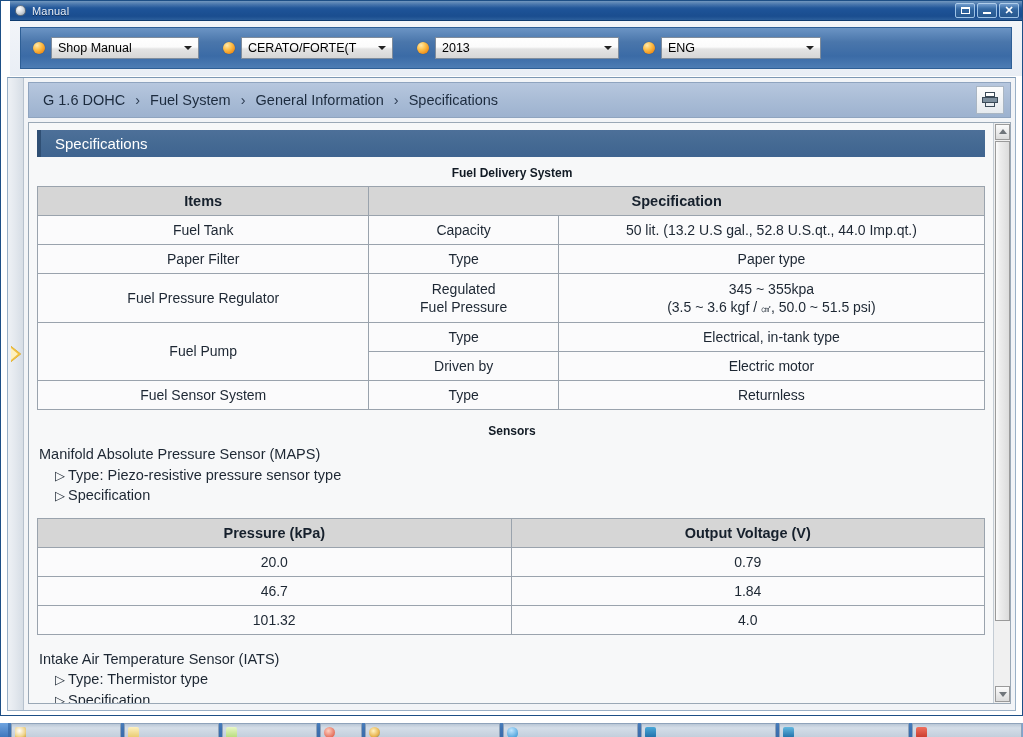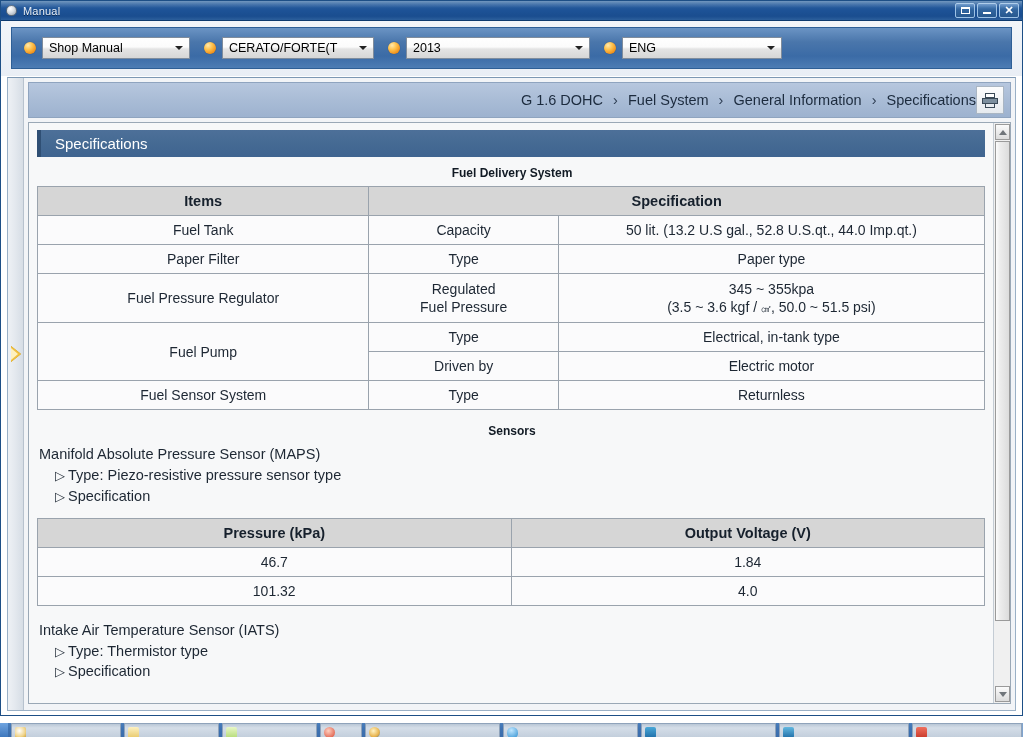--- a/index.html
+++ b/index.html
@@ -11,20 +11,21 @@
     font-family: "Liberation Sans", sans-serif;
   }
 
   
   #app-window {
     position: absolute;
     left: 0; top: 0;
     width: 1023px; height: 716px;
     background: #ffffff;
     border: 1px solid #1d4f86;
+    padding-left: 9px;
   }
 
   
   #title-bar {
     position: relative;
     height: 20px;
     background: linear-gradient(to bottom,
        #3a6ea5 0%, #2a5f9e 18%, #1d5296 50%, #1a4d8f 80%, #2c5f9c 100%);
     border-bottom: 1px solid #0d3a6e;
     display: flex;
@@ -86,21 +87,21 @@
     background: linear-gradient(to bottom, #f2f5f9 0%, #e9eef5 100%);
     padding: 6px 10px 0 10px;
   }
   #selector-inner {
     height: 42px;
     background: linear-gradient(to bottom, #6b94c4 0%, #4a76ab 35%, #3b6ba6 70%, #4d7db4 100%);
     border: 1px solid #2e5f96;
     display: flex;
     align-items: center;
     padding-left: 12px;
-    gap: 4px;
+    gap: 14px;
   }
   .sel-group { display: flex; align-items: center; margin-right: 10px; }
   .orb {
     width: 12px; height: 12px;
     border-radius: 50%;
     background: radial-gradient(circle at 34% 28%, #ffe9ae 0%, #ffc450 35%, #f08f18 75%, #c76c08 100%);
     box-shadow: 0 0 1px rgba(0,0,0,.4);
     margin-right: 6px;
     flex: 0 0 auto;
   }
@@ -171,21 +172,20 @@
 
   
   #breadcrumb-bar {
     height: 36px;
     background: linear-gradient(to bottom, #b7c7de 0%, #a9bcd6 50%, #9db2cf 100%);
     border: 1px solid #8fa4bf;
     margin: 4px 4px 0 4px;
     display: flex; align-items: center;
     padding: 0 6px 0 14px;
     position: relative;
-    text-align: right;
   }
   #breadcrumb {
     font-size: 14.5px;
     color: #1c2b3e;
     white-space: nowrap;
     flex: 1 1 auto;
   }
   #breadcrumb .sep { margin: 0 6px; color: #2c3c52; }
   #print-button {
     width: 28px; height: 28px;
@@ -516,20 +516,24 @@
 
           <table class="spec gap-before-table">
             <thead>
               <tr>
                 <th style="width:50%">Pressure (kPa)</th>
                 <th>Output Voltage (V)</th>
               </tr>
             </thead>
             <tbody>
               <tr>
+                <td>20.0</td>
+                <td>0.79</td>
+              </tr>
+              <tr>
                 <td>46.7</td>
                 <td>1.84</td>
               </tr>
               <tr>
                 <td>101.32</td>
                 <td>4.0</td>
               </tr>
             </tbody>
           </table>
 

